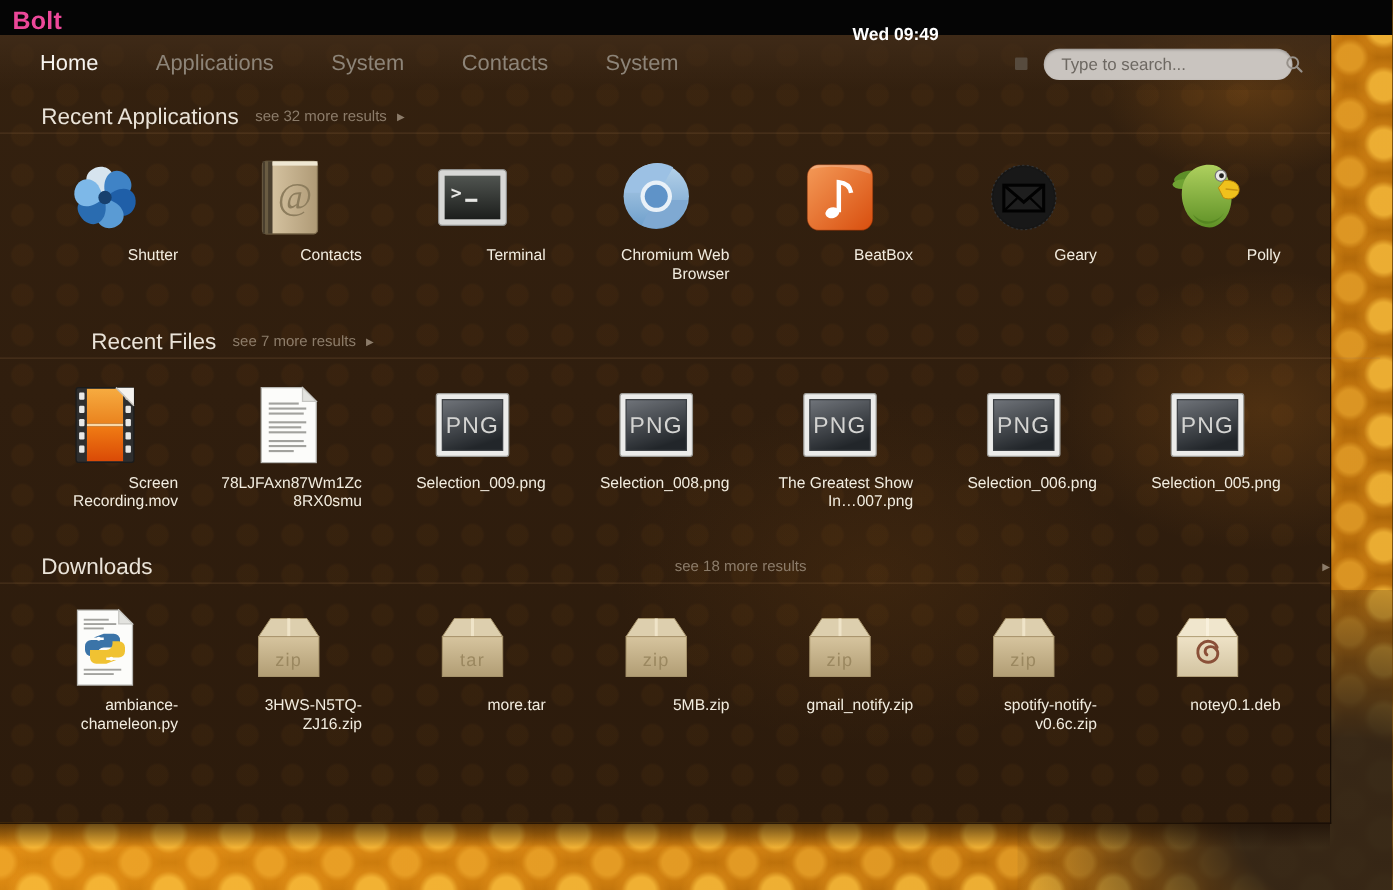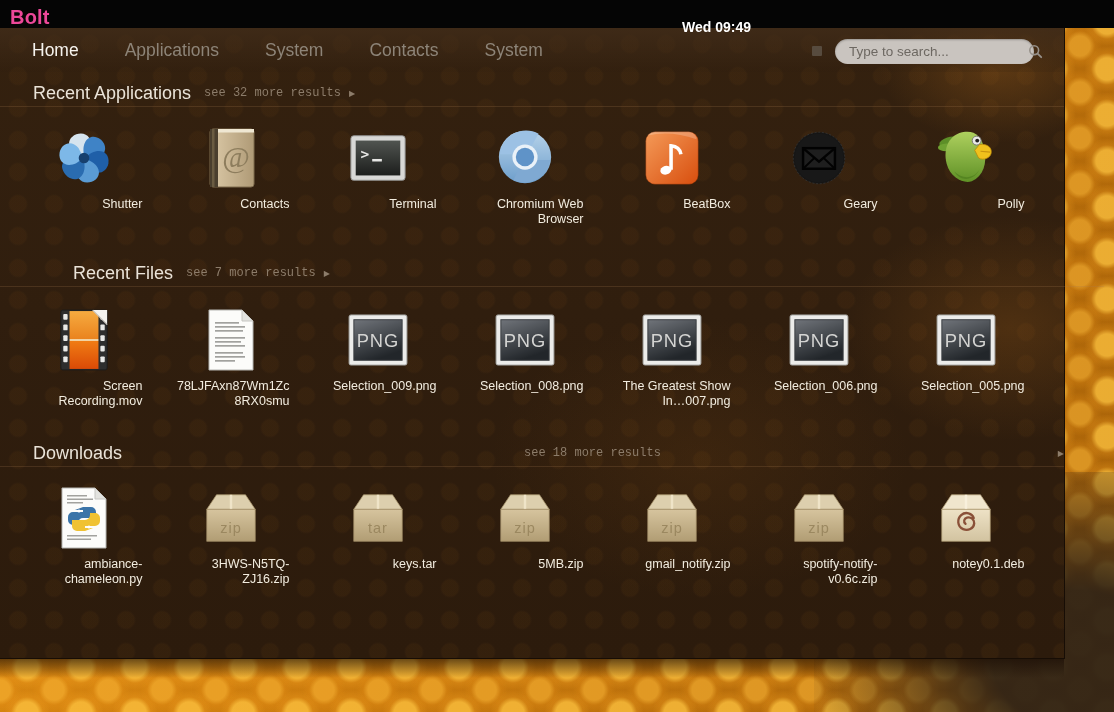--- a/index.html
+++ b/index.html
@@ -46,21 +46,21 @@
     border-radius:13px;display:flex;align-items:center;box-shadow:inset 0 1px 2px rgba(0,0,0,.25);}
   .searchbox input{flex:1;border:none;background:transparent;outline:none;margin-left:12px;
     font-size:13.5px;color:#4e4a45;font-family:"Liberation Sans",sans-serif;}
   .searchbox input::placeholder{color:#6d6862;opacity:1;}
   .search-icon{margin-right:10px;line-height:0;}
 
   
   .sec-head{position:absolute;left:0;width:100%;height:26px;display:flex;align-items:center;
     border-bottom:1px solid rgba(170,125,80,.22);}
   .sec-title{margin-left:33px;font-size:18px;color:#eae3d8;}
-  .sec-more{margin-left:13px;font-size:12px;color:#8c7c6a;cursor:default;font-family:Liberation Mono, monospace;}
+  .sec-more{margin-left:13px;font-size:12px;color:#8c7c6a;cursor:default;}
   .sec-arrow{margin-left:8px;font-size:8px;color:#8c7c6a;}
 
   
   .grid{position:absolute;left:10px;width:1045px;display:grid;grid-template-columns:repeat(7,147px);}
   .item{display:flex;flex-direction:column;align-items:center;cursor:default;}
   .icon64{width:64px;height:64px;display:flex;align-items:center;justify-content:center;}
   .ilabel{margin-top:7px;width:118px;text-align:right;font-size:12.5px;line-height:1.22;
     color:#f2ecdf;overflow-wrap:anywhere;}
 
   .head1{top:52px;} .grid1{top:98px;}
@@ -417,21 +417,21 @@
 
       <div class="item">
         <div class="icon64">
           <svg width="62" height="58" viewBox="0 0 64 60">
             <path d="M7 21 L17 6 H47 L57 21 Z" fill="#ddcfae" stroke="#a8946c" stroke-width=".8"></path>
             <path d="M32 6 V21" stroke="#efe4c8" stroke-width="2.5"></path>
             <rect x="7" y="21" width="50" height="33" fill="url(#g-box)" stroke="#a8946c" stroke-width=".8"></rect>
             <text class="boxlabel" x="32" y="45" text-anchor="middle" font-size="15" fill="#9b8860" letter-spacing="1">tar</text>
           </svg>
         </div>
-        <div class="ilabel">keys.tar</div>
+        <div class="ilabel">more.tar</div>
       </div>
 
       <div class="item">
         <div class="icon64">
           <svg width="62" height="58" viewBox="0 0 64 60">
             <path d="M7 21 L17 6 H47 L57 21 Z" fill="#ddcfae" stroke="#a8946c" stroke-width=".8"></path>
             <path d="M32 6 V21" stroke="#efe4c8" stroke-width="2.5"></path>
             <rect x="7" y="21" width="50" height="33" fill="url(#g-box)" stroke="#a8946c" stroke-width=".8"></rect>
             <text class="boxlabel" x="32" y="45" text-anchor="middle" font-size="15" fill="#9b8860" letter-spacing="1">zip</text>
           </svg>

